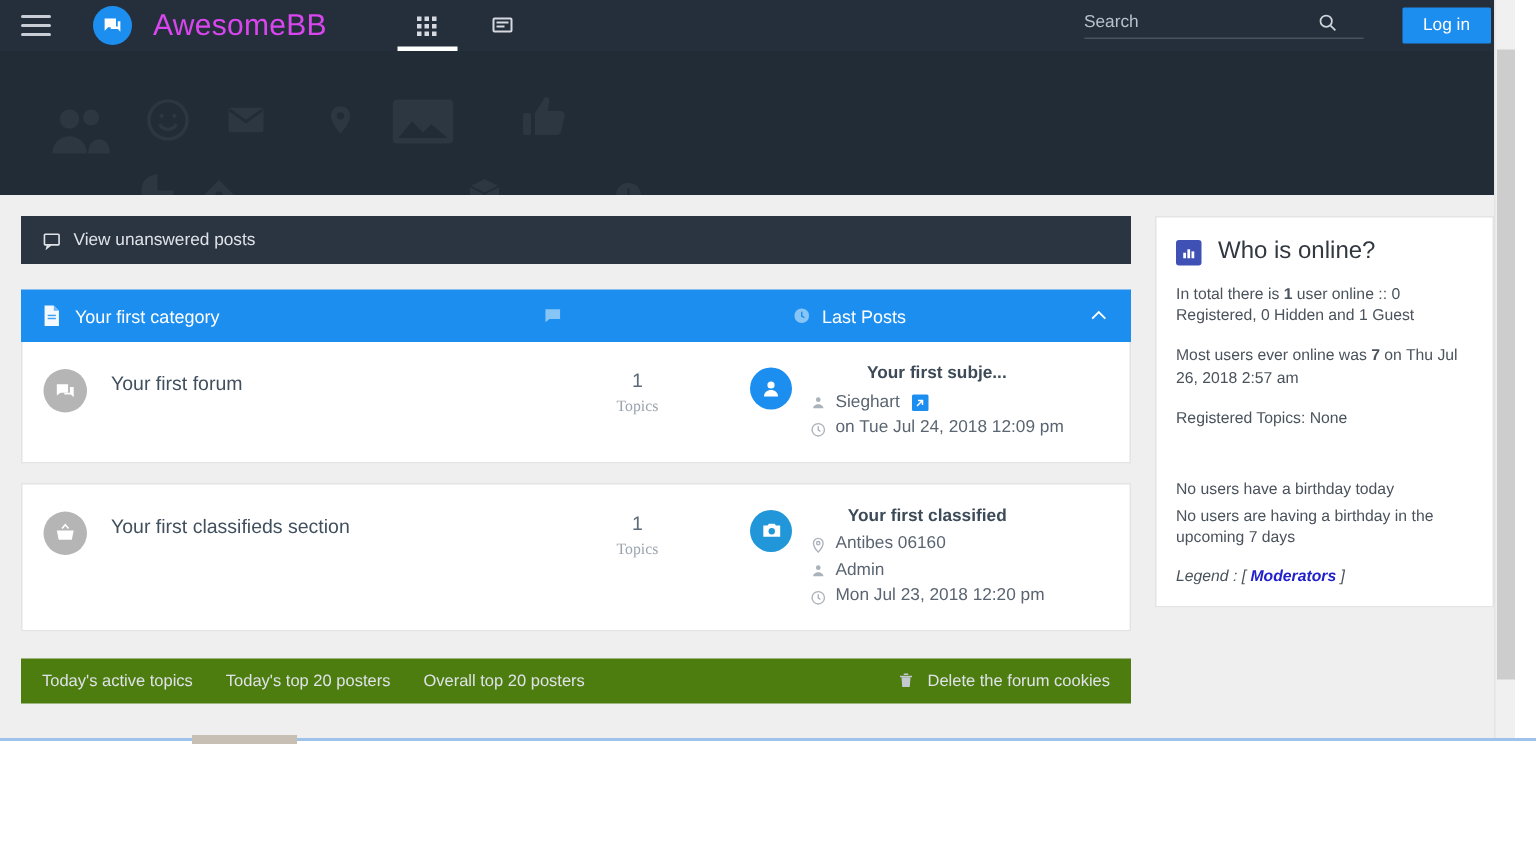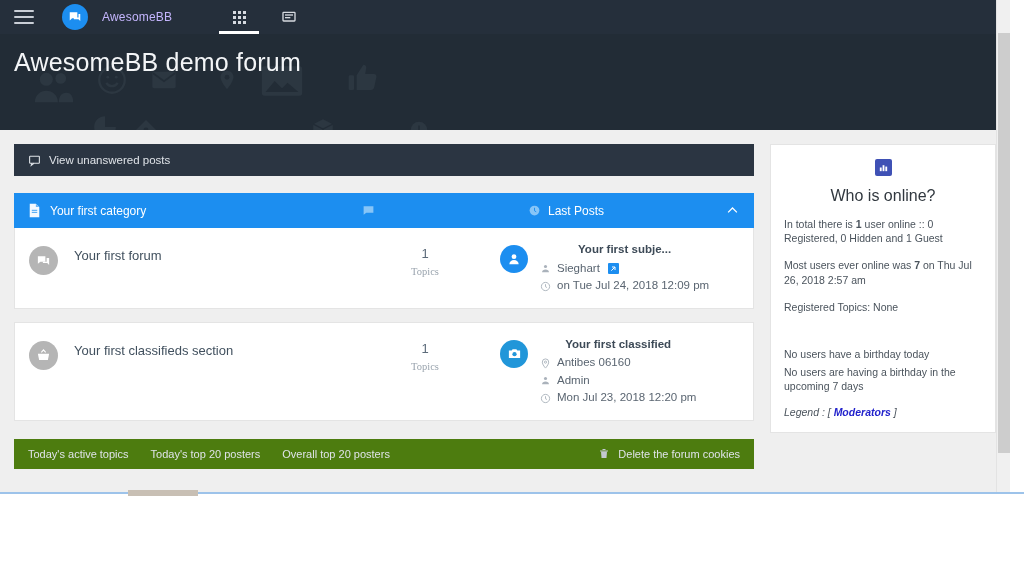--- a/index.html
+++ b/index.html
@@ -41,21 +41,21 @@
   .nav-hamburger span {
     display: block; height: 2px; width: 20px; background: #c9ced6; border-radius: 1px;
   }
   .nav-logo {
     width: 26px; height: 26px; border-radius: 50%;
     background: #1c8ef0;
     display: flex; align-items: center; justify-content: center;
     margin-right: 14px;
   }
   .nav-title {
-    color: #c4b5fd; font-size: 12px; letter-spacing: .2px;
+    color: #d946ef; font-size: 20px; letter-spacing: .2px;
     margin-right: 42px; white-space: nowrap;
   }
   .nav-tab {
     position: relative;
     height: 34px;
     width: 50px;
     display: flex; align-items: center; justify-content: center;
     cursor: pointer;
   }
   .nav-tab.active::after {
@@ -223,21 +223,21 @@
   }
   .footer-bar a { color: #dfe3e8; text-decoration: none; margin-right: 22px; cursor: pointer; }
   .footer-right { margin-left: auto; display:flex; align-items:center; gap: 8px; cursor: pointer; }
 
   
   .side-panel {
     background: #ffffff;
     border: 1px solid #e4e4e4;
     padding: 14px 13px 14px 13px;
   }
-  .side-head { display: flex; align-items: center; gap: 11px; margin-bottom: 12px; flex-direction: column; }
+  .side-head { display: flex; align-items: center; gap: 11px; margin-bottom: 12px; }
   .side-head-icon {
     width: 17px; height: 17px; background: #3f51b5; border-radius: 2px;
     display:flex; align-items:center; justify-content:center; flex:none;
   }
   .side-title { font-size: 16px; color: #31383f; }
   .side-text { font-size: 10.5px; color: #4a535c; line-height: 1.35; margin-bottom: 13px; }
   .side-text b { font-weight: bold; }
   .side-gap { height: 20px; }
   .legend { font-size: 10.5px; color: #4a535c; font-style: italic; }
   .legend a { color: #2222cc; font-weight: bold; text-decoration: none; font-style: italic; }
@@ -300,20 +300,32 @@
       </div>
 
       <div class="nav-tab">
         <svg width="16" height="16" viewBox="0 0 24 24" fill="none" stroke="#d6dae0" stroke-width="2">
           <rect x="3" y="5" width="18" height="13" rx="1"></rect>
           <line x1="6" y1="9" x2="18" y2="9" stroke-width="2"></line>
           <line x1="6" y1="13" x2="14" y2="13" stroke-width="2"></line>
         </svg>
       </div>
 
+      <div class="nav-right">
+        <div class="search-wrap">
+          <input class="search-input" type="text" placeholder="Search" style="">
+          <button class="search-btn">
+            <svg width="14" height="14" viewBox="0 0 24 24" fill="none" stroke="#cfd5dc" stroke-width="2">
+              <circle cx="10.5" cy="10.5" r="6.5"></circle>
+                <line x1="15.5" y1="15.5" x2="21" y2="21"></line>
+            </svg>
+          </button>
+        </div>
+        <button class="login-btn">Log in</button>
+      </div>
     </div>
 
     <div class="hero">
       <div class="hero-icons">
         <svg style="left:28px;top:30px" width="52" height="46" viewBox="0 0 24 24" fill="#2c3741">
           <circle cx="8" cy="8" r="3.4"></circle>
             <circle cx="15.5" cy="7.5" r="2.8"></circle>
           <path d="M2 20c0-3.6 2.8-6 6-6s6 2.4 6 6z"></path>
             <path d="M14.5 20c0-2.8 1.2-5 4-5 2 0 3.5 1.6 3.5 5z"></path>
         </svg>
@@ -349,21 +361,20 @@
         </svg>
         <svg style="left:345px;top:28px" width="34" height="32" viewBox="0 0 24 24" fill="#2c3741">
           <rect x="2" y="10" width="4" height="11" rx="1"></rect>
           <path d="M8 21V10l5-8c1.6 0 2.4 1 2.2 2.4L14.4 9H21c1.2 0 2 1 1.8 2.2l-1.6 7.6c-.2 1.3-1 2.2-2.4 2.2z"></path>
         </svg>
         <svg style="left:408px;top:85px" width="22" height="22" viewBox="0 0 24 24" fill="#2c3741">
           <circle cx="12" cy="12" r="9"></circle>
             <path d="M12 7v5.5l3.5 2" stroke="#222c36" stroke-width="1.6" fill="none"></path>
         </svg>
       </div>
-      <h1 class="hero-title">AwesomeBB demo forum</h1>
     </div>
 
     <div class="content">
 
       <div class="col-main">
 
         <div class="panel-dark">
           <svg width="13" height="13" viewBox="0 0 24 24" fill="none" stroke="#dfe3e8" stroke-width="2">
             <rect x="3" y="4" width="18" height="13" rx="1"></rect>
               <path d="M7 17l-1 4 5-4"></path>

